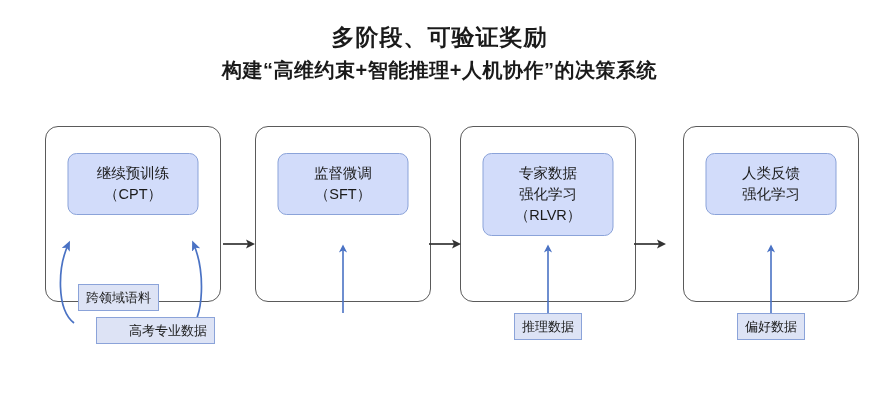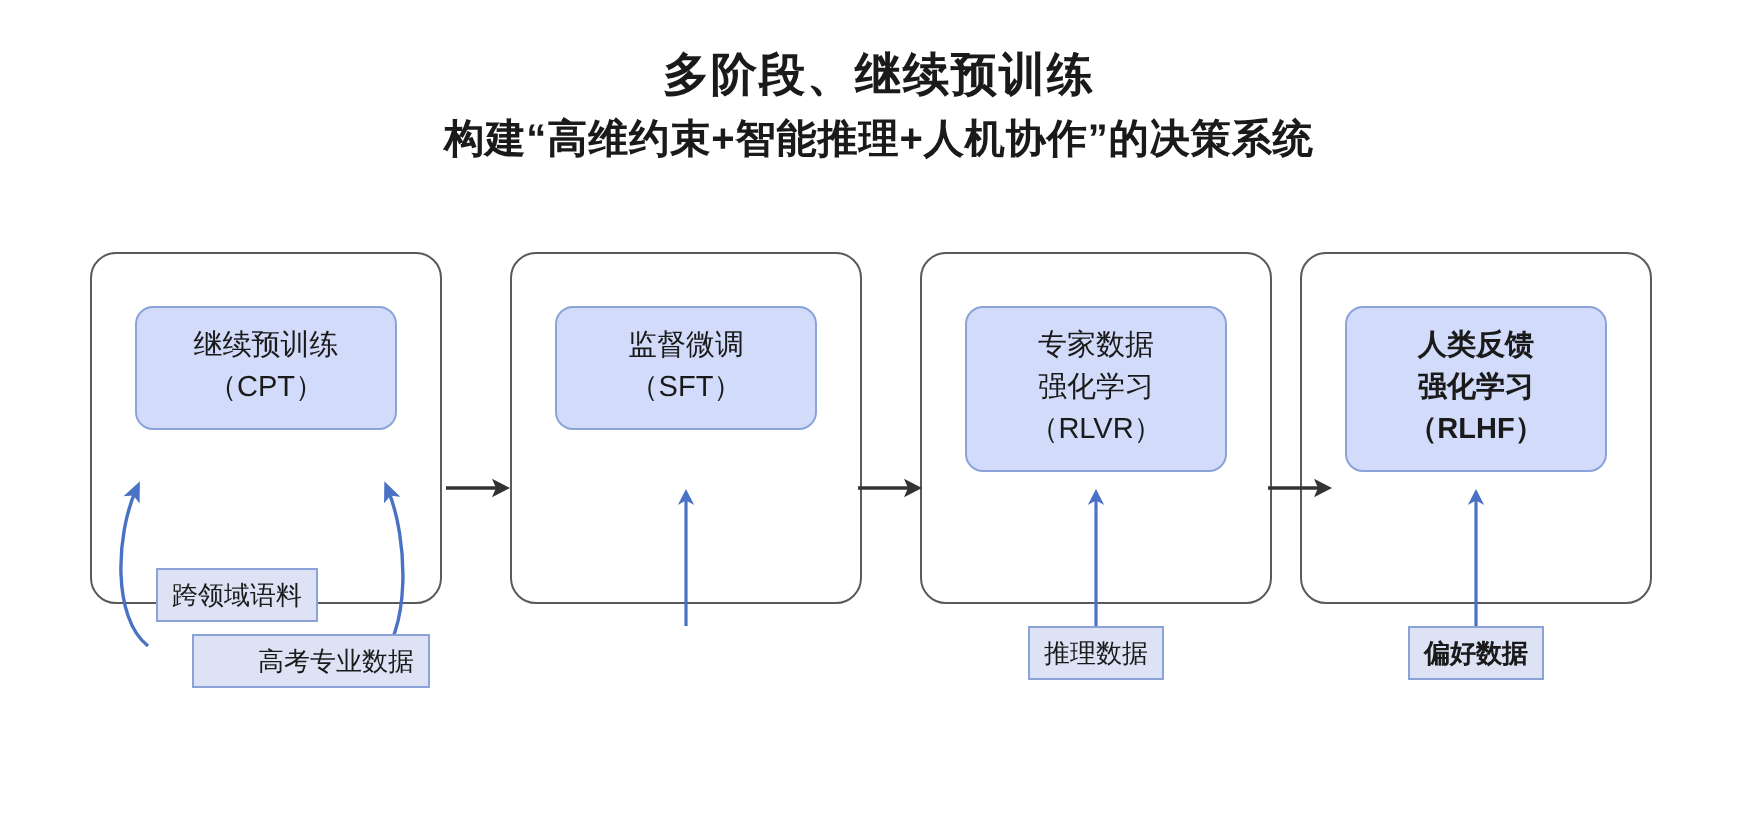--- a/index.html
+++ b/index.html
@@ -55,21 +55,21 @@
     width: 176px;
     height: 176px;
     border: 1.3px solid #5a5a5a;
     border-radius: 13px;
     background: #ffffff;
     box-sizing: border-box;
   }
   .stage-panel.p0 { left: 45px; }
   .stage-panel.p1 { left: 255px; }
   .stage-panel.p2 { left: 460px; }
-  .stage-panel.p3 { left: 650px; font-weight: bold; }
+  .stage-panel.p3 { left: 683px; }
 
   
   .stage-card {
     position: absolute;
     left: 50%;
     transform: translateX(-50%);
     top: 26px;
     width: 131px;
     background: #d2dcfa;
     border: 1px solid #8ba3d9;
@@ -132,21 +132,21 @@
     height: 20px;
   }
   .connector.c0 { left: 223px; }
   .connector.c1 { left: 429px; }
   .connector.c2 { left: 634px; }
 </style>
 </head>
 <body>
 
 <div id="title-block">
-  <div id="title-main">多阶段、继续预训练</div>
+  <div id="title-main">多阶段、可验证奖励</div>
   <div id="title-sub">构建“高维约束+智能推理+人机协作”的决策系统</div>
 </div>
 
 <div id="pipeline">
 
   <div class="stage-panel p0">
 
     <div class="stage-card">
       <span class="cl">继续预训练</span>
       <span class="cl">（CPT）</span>
@@ -202,21 +202,20 @@
     </div>
 
     <div class="data-chip chip-centered">推理数据</div>
   </div>
 
   <div class="stage-panel p3">
 
     <div class="stage-card">
       <span class="cl">人类反馈</span>
       <span class="cl">强化学习</span>
-      <span class="cl">（RLHF）</span>
     </div>
 
     <div class="v-arrow">
       <svg width="11" height="70" viewBox="0 0 11 70" xmlns="http://www.w3.org/2000/svg">
         <path d="M5.5,70 L5.5,7" stroke="#4a72c4" stroke-width="1.6" fill="none"></path>
         <path d="M5.5,1.5 L9.6,9.5 L5.5,7.2 L1.4,9.5 Z" fill="#4a72c4"></path>
       </svg>
     </div>
 
     <div class="data-chip chip-centered">偏好数据</div>

